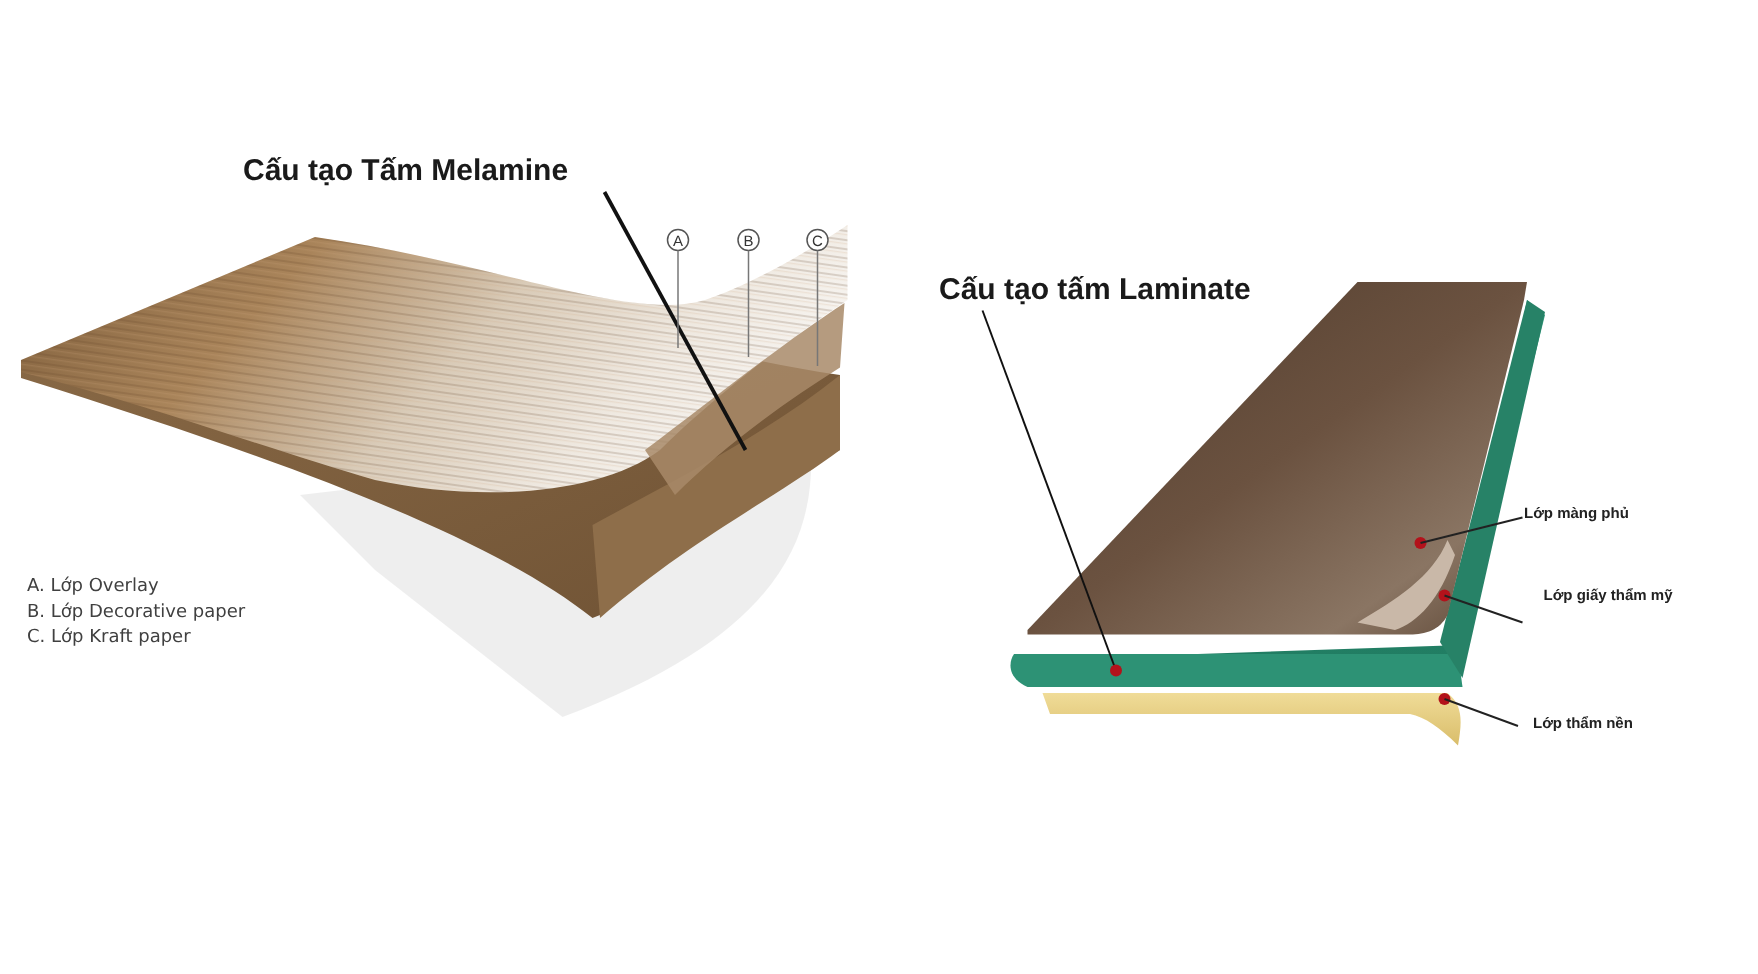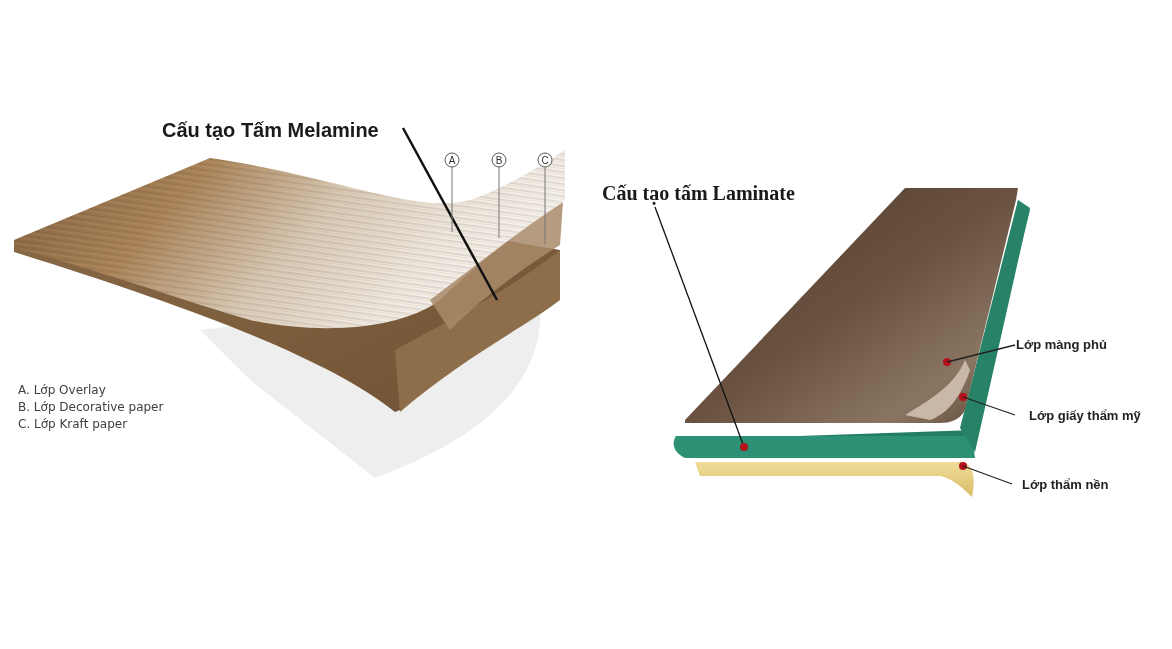--- a/index.html
+++ b/index.html
@@ -1,20 +1,20 @@
 <!DOCTYPE html>
 <html><head>
 <meta charset="utf-8">
 <style>
   html, body { margin:0; padding:0; background:#ffffff; }
   body { width:1172px; height:649px; position:relative; overflow:hidden; font-family:"Liberation Sans", sans-serif; }
   .abs { position:absolute; }
   .title { font-weight:bold; font-size:20px; color:#1a1a1a; white-space:nowrap; }
   .legend-line { font-size:12px; color:#404040; line-height:17px; white-space:nowrap; font-family:"DejaVu Sans", sans-serif; }
-  .lbl { font-weight:bold; font-size:13px; color:#222; white-space:nowrap; }
+  .lbl { font-weight:bold; font-size:10px; color:#222; white-space:nowrap; }
   svg { position:absolute; left:0; top:0; }
   .circ-label { font-size:10px; fill:#333; font-family:"Liberation Sans", sans-serif; }
 </style>
 </head>
 <body>
 
 <svg width="1172" height="649" viewBox="0 0 1172 649">
   <defs>
     <linearGradient id="woodGrad" x1="0" y1="0" x2="1" y2="0.3">
       <stop offset="0" stop-color="#7a5a38"></stop>
@@ -96,24 +96,24 @@
   <circle cx="744" cy="447" r="4" fill="#b3121b"></circle>
 
   <circle cx="947" cy="362" r="4" fill="#b3121b"></circle>
   <line x1="947" y1="362" x2="1015" y2="345" stroke="#222" stroke-width="1.3"></line>
   <circle cx="963" cy="397" r="4" fill="#b3121b"></circle>
   <line x1="963" y1="397" x2="1015" y2="415" stroke="#222" stroke-width="1.3"></line>
   <circle cx="963" cy="466" r="4" fill="#b3121b"></circle>
   <line x1="963" y1="466" x2="1012" y2="484" stroke="#222" stroke-width="1.3"></line>
 </svg>
 
-<div class="abs title" style="left:162px; top:103px;margin-top:16px;">Cấu tạo  Tấm Melamine</div>
-<div class="abs title" style="left:602px; top:182px;font-family:Liberation Serif, serif;">Cấu tạo tấm Laminate</div>
+<div class="abs title" style="left:162px; top:103px;">Cấu tạo  Tấm Melamine</div>
+<div class="abs title" style="left:626px; top:182px;">Cấu tạo tấm Laminate</div>
 
 <div class="abs" style="left:18px; top:382px;">
   <div class="legend-line">A. Lớp Overlay</div>
   <div class="legend-line">B. Lớp Decorative paper</div>
   <div class="legend-line">C. Lớp Kraft paper</div>
 </div>
 
 <div class="abs lbl" style="left:1016px; top:337px;">Lớp màng phủ</div>
-<div class="abs lbl" style="left:1016px; top:408px;padding-left:13px;">Lớp giấy thẩm mỹ</div>
+<div class="abs lbl" style="left:1016px; top:392px;padding-left:13px;">Lớp giấy thẩm mỹ</div>
 <div class="abs lbl" style="left:1022px; top:477px;">Lớp thẩm nền</div>
 
 </body></html>

